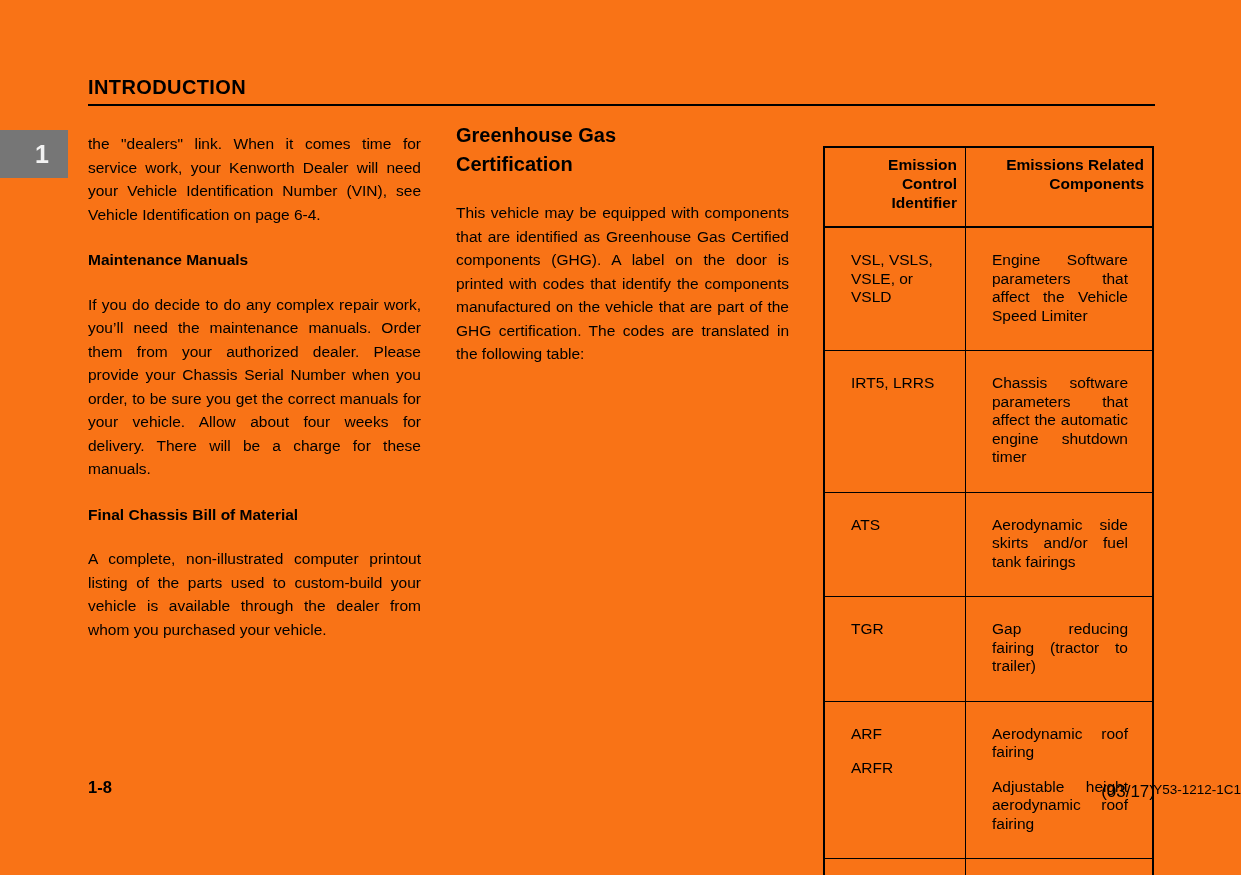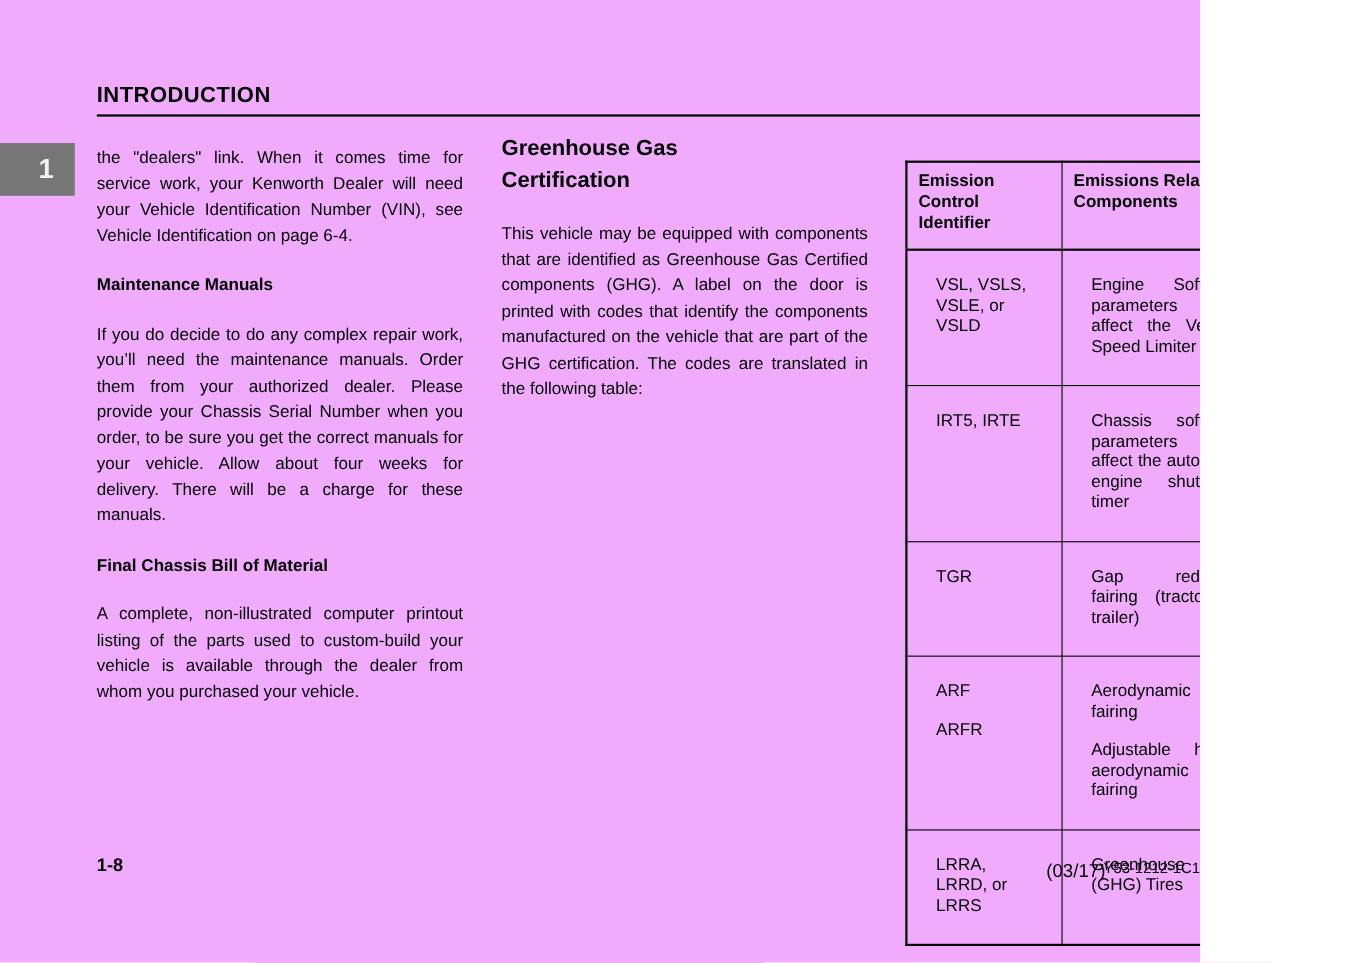--- a/index.html
+++ b/index.html
@@ -2,23 +2,23 @@
 <html><head>
 <meta charset="utf-8">
 <style>
   html, body {
     margin: 0;
     padding: 0;
     background: #ffffff;
   }
   .page {
     position: relative;
-    width: 1091px;
+    width: 1241px;
     height: 875px;
-    background: #f0abfc;
+    background: #f97316;
     color: #000000;
     font-family: "Liberation Sans", sans-serif;
     overflow: hidden;
     text-decoration: underline;
   }
 
   
   .page-title {
     position: absolute;
     left: 88px;
@@ -90,21 +90,21 @@
     border: 2px solid #000000;
   }
   .emissions-table th,
   .emissions-table td {
     border: 1px solid #000000;
     vertical-align: top;
     font-size: 15.5px;
     padding: 7px 8px 9px 10px;
   }
   .emissions-table th {
-    text-align: left;
+    text-align: right;
     font-weight: bold;
     line-height: 19px;
     padding-bottom: 14px;
     border-bottom: 2px solid #000000;
   }
   .emissions-table td {
     line-height: 18.5px;
   }
   .emissions-table .code-col { width: 122px; }
   .cell-para { margin: 16px; }
@@ -169,24 +169,32 @@
         <tr>
           <td class="code-col">
             <div class="cell-para">VSL, VSLS, VSLE, or VSLD</div>
           </td>
           <td class="desc-cell">
             <div class="cell-para">Engine Software parameters that affect the Vehicle Speed Limiter</div>
           </td>
         </tr>
         <tr>
           <td class="code-col">
-            <div class="cell-para">IRT5, IRTE</div>
+            <div class="cell-para">IRT5, LRRS</div>
           </td>
           <td class="desc-cell">
             <div class="cell-para">Chassis software parameters that affect the automatic engine shutdown timer</div>
+          </td>
+        </tr>
+        <tr>
+          <td class="code-col">
+            <div class="cell-para">ATS</div>
+          </td>
+          <td class="desc-cell">
+            <div class="cell-para">Aerodynamic side skirts and/or fuel tank fairings</div>
           </td>
         </tr>
         <tr>
           <td class="code-col">
             <div class="cell-para">TGR</div>
           </td>
           <td class="desc-cell">
             <div class="cell-para">Gap reducing fairing (tractor to trailer)</div>
           </td>
         </tr>

